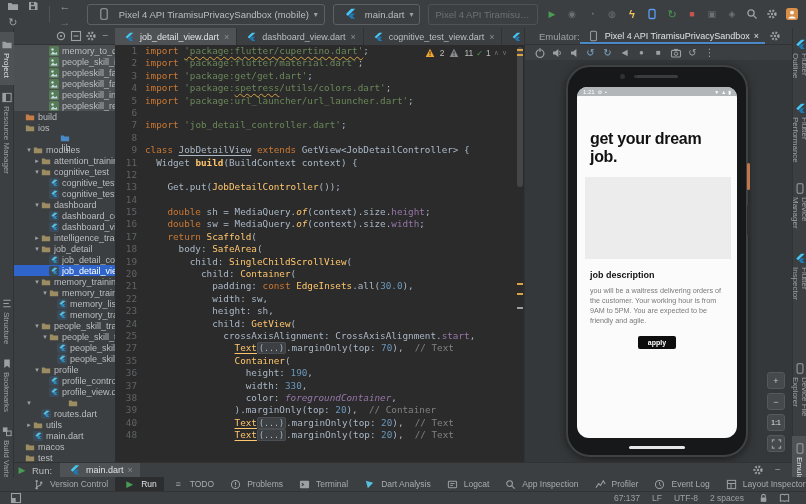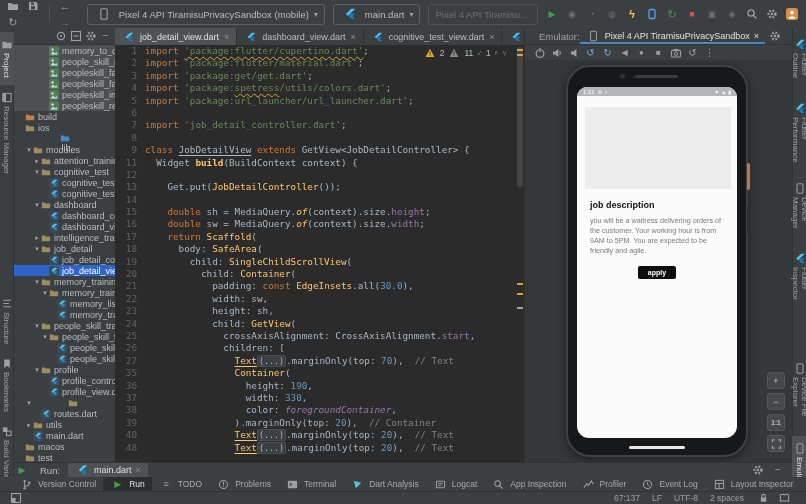--- a/index.html
+++ b/index.html
@@ -96,21 +96,21 @@
   .zbtn.small{font-size:6.5px;font-weight:bold;}
   
   #rstripe{left:792px;top:28px;width:14px;height:468px;background:#3c3f41;border-left:1px solid #323232;
            display:flex;flex-direction:column;align-items:center;padding-top:4px;box-sizing:border-box;}
   
   #runpanel{left:14px;top:462px;width:778px;height:15px;background:#3c3f41;border-top:1px solid #323232;
             display:flex;align-items:center;box-sizing:border-box;}
   #runtab{display:flex;align-items:center;gap:4px;background:#4e5254;height:100%;padding:0 7px;margin-left:8px;font-size:9px;color:#dfe1e3;}
   #runpanel-right{margin-left:auto;display:flex;align-items:center;margin-right:4px;}
   #btmbar{left:0;top:477px;width:806px;height:14px;background:#3c3f41;display:flex;align-items:center;
-          padding-left:12px;box-sizing:border-box;font-size:8.5px;color:#a8abad;}
+          padding-left:24px;box-sizing:border-box;font-size:8.5px;color:#a8abad;}
   .bitem{display:flex;align-items:center;gap:4px;padding:0 7px;height:100%;white-space:nowrap;}
   .bitem.active{background:#2b2d2f;color:#dfe1e3;}
   .bitem svg{display:block;}
   #btm-right{margin-left:auto;display:flex;margin-right:14px;}
   #statusbar{left:0;top:491px;width:806px;height:13px;background:#3c3f41;border-top:1px solid #323232;
              display:flex;align-items:center;font-size:8.5px;color:#9da0a3;padding:0 8px;box-sizing:border-box;}
   #status-right{margin-left:auto;display:flex;align-items:center;gap:12px;margin-right:6px;}
   .grn{color:#499C54}.red{color:#C75450}.yel{color:#F2C55C}.dim{color:#6e7173}
 </style>
 </head>
@@ -730,21 +730,20 @@
         <div class="cl"><span class="ln">16</span><span class="ct"><span class="k">    double</span><span class="d"> sw = MediaQuery.</span><span class="m">of</span><span class="d">(context).size.</span><span class="p">width</span><span class="d">;</span></span></div>
         <div class="cl"><span class="ln">17</span><span class="ct"><span class="k">    return </span><span class="y">Scaffold</span><span class="d">(</span></span></div>
         <div class="cl"><span class="ln">18</span><span class="ct"><span class="d">      body: </span><span class="y">SafeArea</span><span class="d">(</span></span></div>
         <div class="cl"><span class="ln">19</span><span class="ct"><span class="d">        child: </span><span class="y">SingleChildScrollView</span><span class="d">(</span></span></div>
         <div class="cl"><span class="ln">20</span><span class="ct"><span class="d">          child: </span><span class="y">Container</span><span class="d">(</span></span></div>
         <div class="cl"><span class="ln">21</span><span class="ct"><span class="d">            padding: </span><span class="k">const </span><span class="y">EdgeInsets</span><span class="d">.all(</span><span class="n">30.0</span><span class="d">),</span></span></div>
         <div class="cl"><span class="ln">22</span><span class="ct"><span class="d">            width: sw,</span></span></div>
         <div class="cl"><span class="ln">23</span><span class="ct"><span class="d">            height: sh,</span></span></div>
         <div class="cl"><span class="ln">24</span><span class="ct"><span class="d">            child: </span><span class="y">GetView</span><span class="d">(</span></span></div>
         <div class="cl"><span class="ln">25</span><span class="ct"><span class="d">              crossAxisAlignment: CrossAxisAlignment.</span><span class="p">start</span><span class="d">,</span></span></div>
-        <div class="cl"><span class="ln">26</span><span class="ct"><span class="d">              children: [</span></span></div>
         <div class="cl"><span class="ln">27</span><span class="ct"><span class="d">                </span><span class="y un">Text</span><span class="f">(...)</span><span class="d">.marginOnly(top: </span><span class="n">70</span><span class="d">),  </span><span class="c">// Text</span></span></div>
         <div class="cl"><span class="ln">35</span><span class="ct"><span class="d">                </span><span class="y">Container</span><span class="d">(</span></span></div>
         <div class="cl"><span class="ln">36</span><span class="ct"><span class="d">                  height: </span><span class="n">190</span><span class="d">,</span></span></div>
         <div class="cl"><span class="ln">37</span><span class="ct"><span class="d">                  width: </span><span class="n">330</span><span class="d">,</span></span></div>
         <div class="cl"><span class="ln">38</span><span class="ct"><span class="d">                  color: </span><span class="pi">foregroundContainer</span><span class="d">,</span></span></div>
         <div class="cl"><span class="ln">39</span><span class="ct"><span class="d">                ).marginOnly(top: </span><span class="n">20</span><span class="d">),  </span><span class="c">// Container</span></span></div>
         <div class="cl"><span class="ln">40</span><span class="ct"><span class="d">                </span><span class="y un">Text</span><span class="f">(...)</span><span class="d">.marginOnly(top: </span><span class="n">20</span><span class="d">),  </span><span class="c">// Text</span></span></div>
         <div class="cl"><span class="ln">48</span><span class="ct"><span class="d">                </span><span class="y un">Text</span><span class="f">(...)</span><span class="d">.marginOnly(top: </span><span class="n">20</span><span class="d">),  </span><span class="c">// Text</span></span></div>
       </div>
     <div id="inspections">
@@ -862,20 +861,21 @@
         <div id="pstatus">
           <span>1:21</span>
           <span class="sb-ic">⚙</span>
           <span class="sb-ic">▪</span>
           <span class="right">
             <span style="font-size:5px">▼</span>
             <span style="font-size:5px">▲</span>
             <span style="font-size:5px">▮</span>
           </span>
         </div>
+        <div id="ptitle">get your dream job.</div>
         <div id="pimg"></div>
         <div id="psection">job description</div>
         <div id="pbody">you will be a waitress delivering orders of the customer. Your working hour is from 9AM to 5PM. You are expected to be friendly and agile.</div>
         <div id="papply">apply</div>
       </div>
       <div id="pnav"></div>
     </div>
     <div id="zoomctl">
       <div class="zbtn">+</div>
       <div class="zbtn">−</div>
@@ -941,21 +941,21 @@
           </svg>
         </span>
         <span>Emulator</span>
       </div>
     </div>
 
   <div id="runpanel" class="abs">
     <span class="tbi" style="width:12px;height:12px;margin-left:2px">
         <span class="grn" style="font-size:9px">▶</span>
       </span>
-    <span style="margin-left:10px">Run:</span>
+    <span style="margin-left:2px">Run:</span>
     <span id="runtab">
       <span class="tbi" style="width:11px;height:11px">
           <svg width="12" height="12" viewBox="0 0 12 12">
             <path fill="#45c6f4" d="M7.2 0.8 2 6l1.9 1.9L11.2 0.8z"></path>
             <path fill="#1c7bb8" d="M7.2 5.6 4.6 8.2 7.2 10.8h4L8.4 8l2.8-2.4z"></path>
           </svg>
         </span>
       <span>main.dart</span>
       <span class="x" style="color:#8a8d8f">×</span>
     </span>

